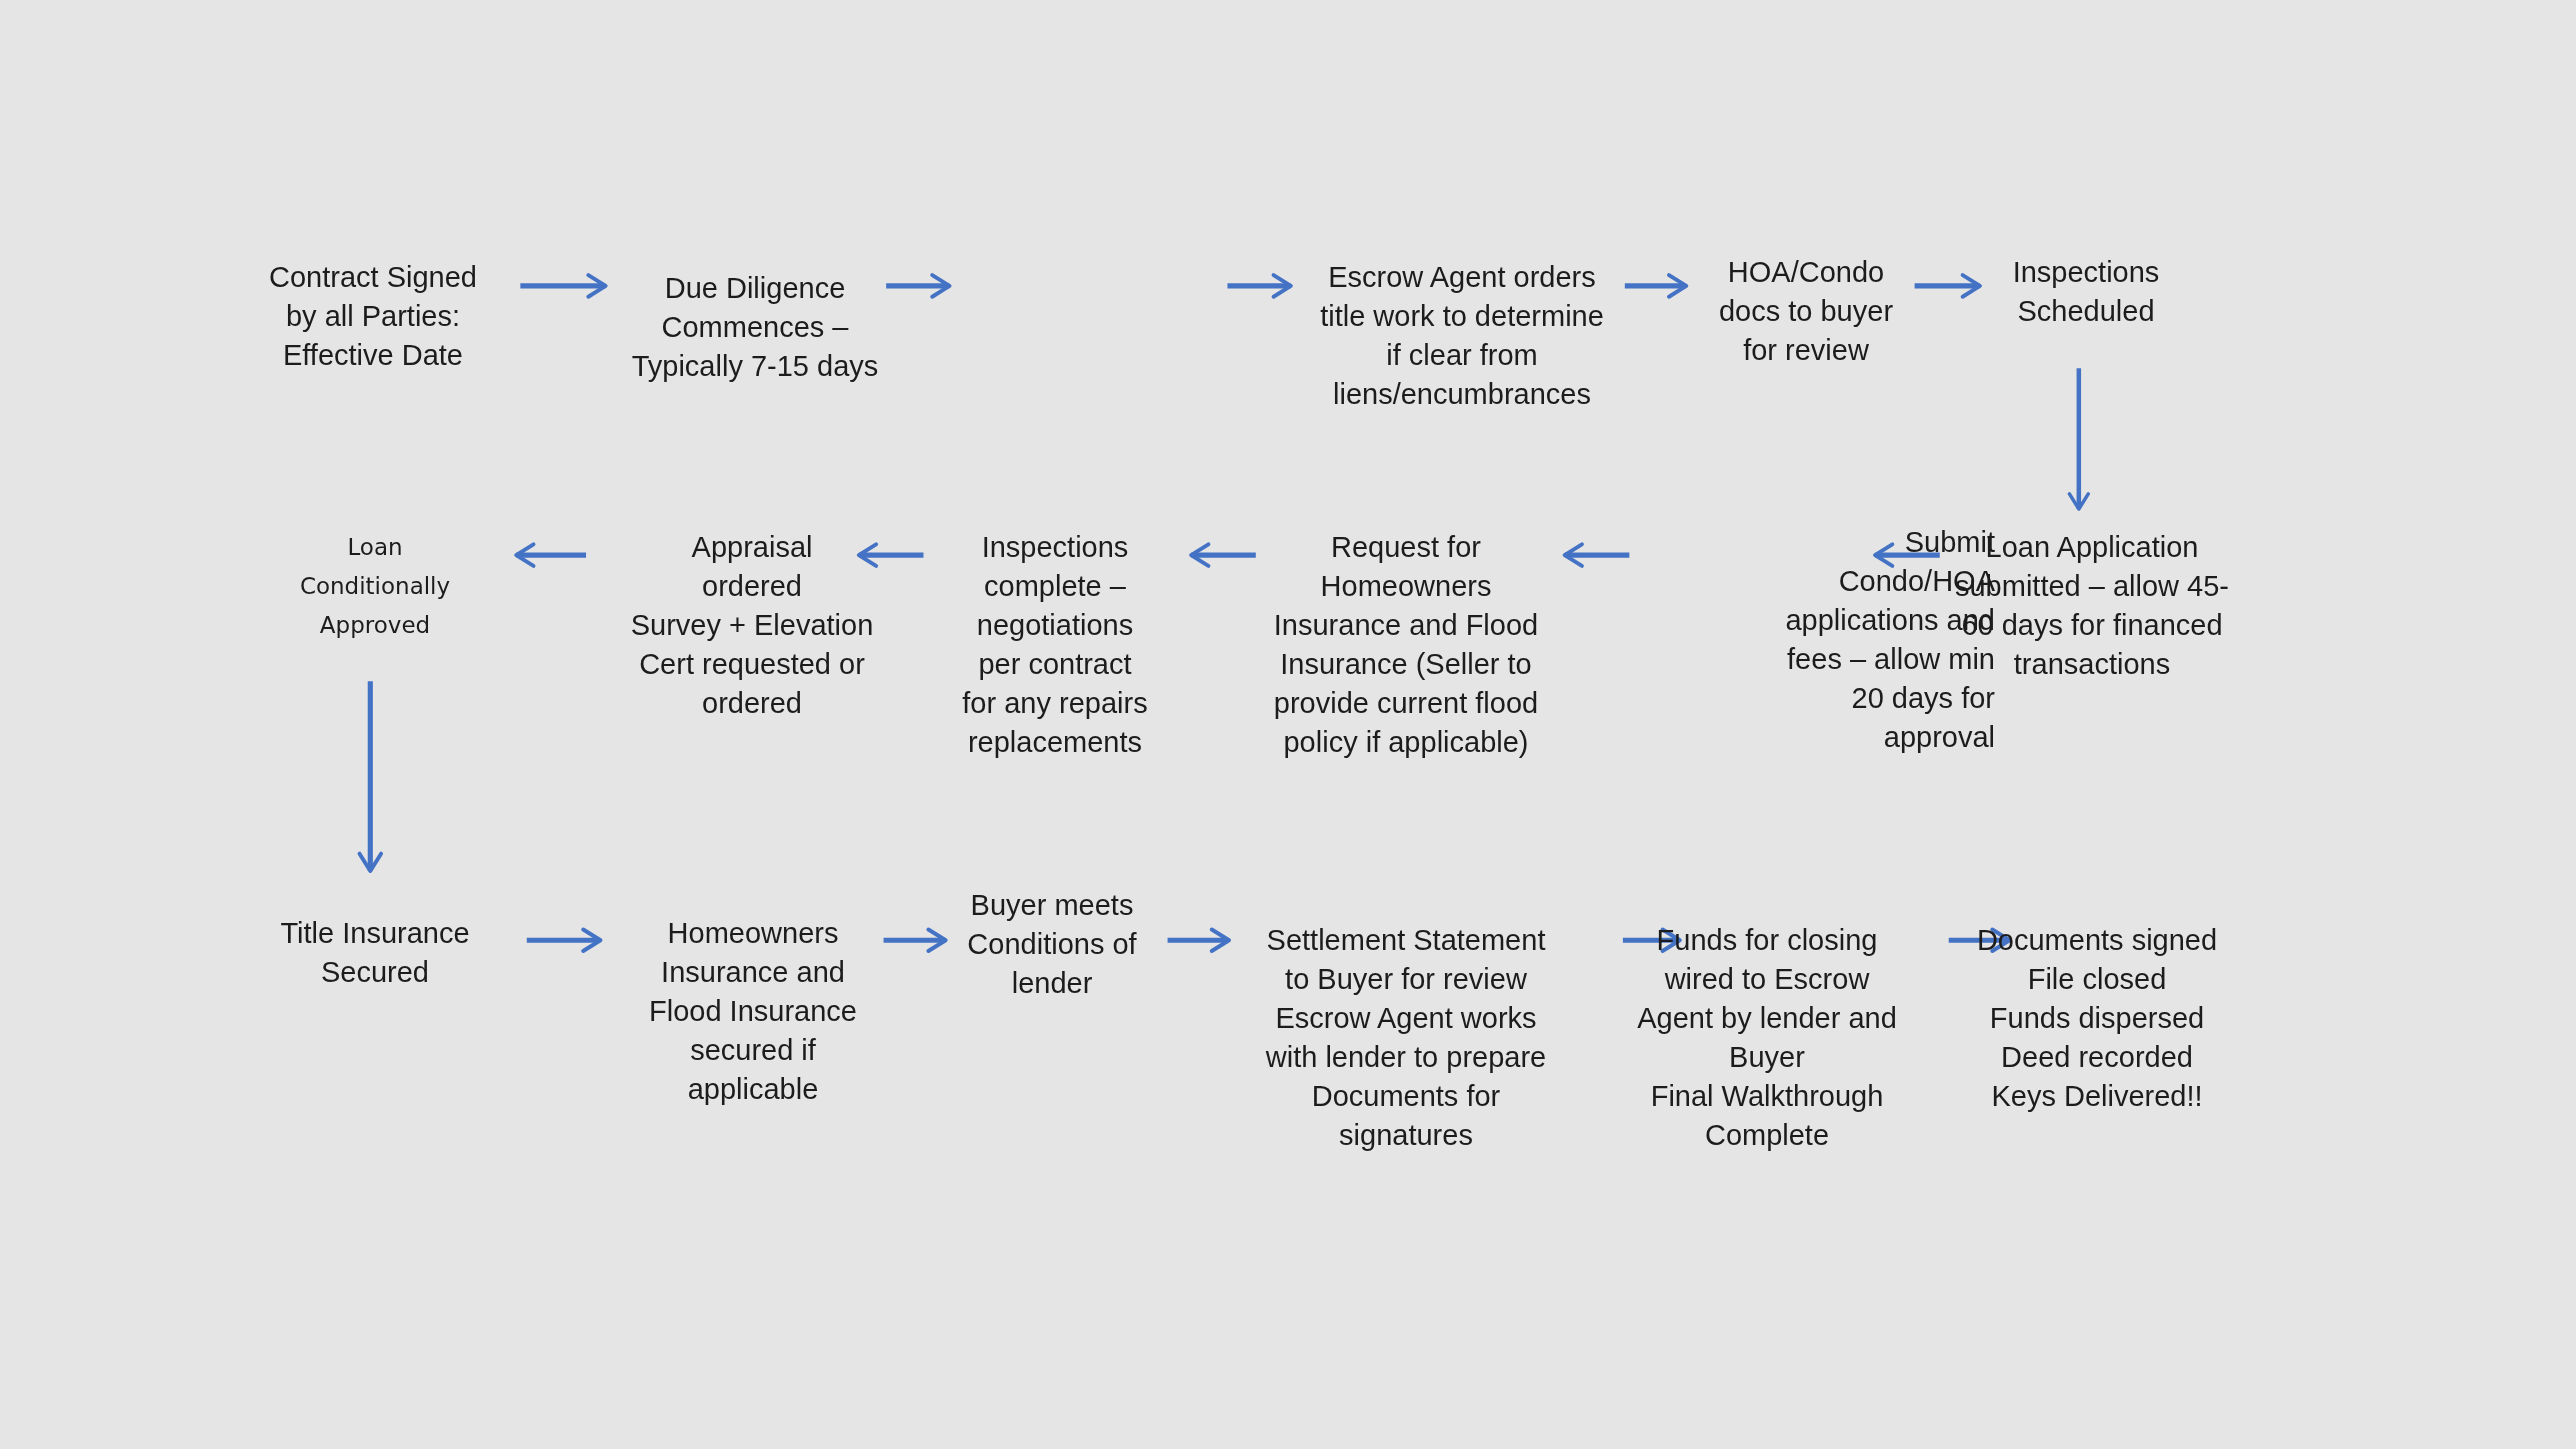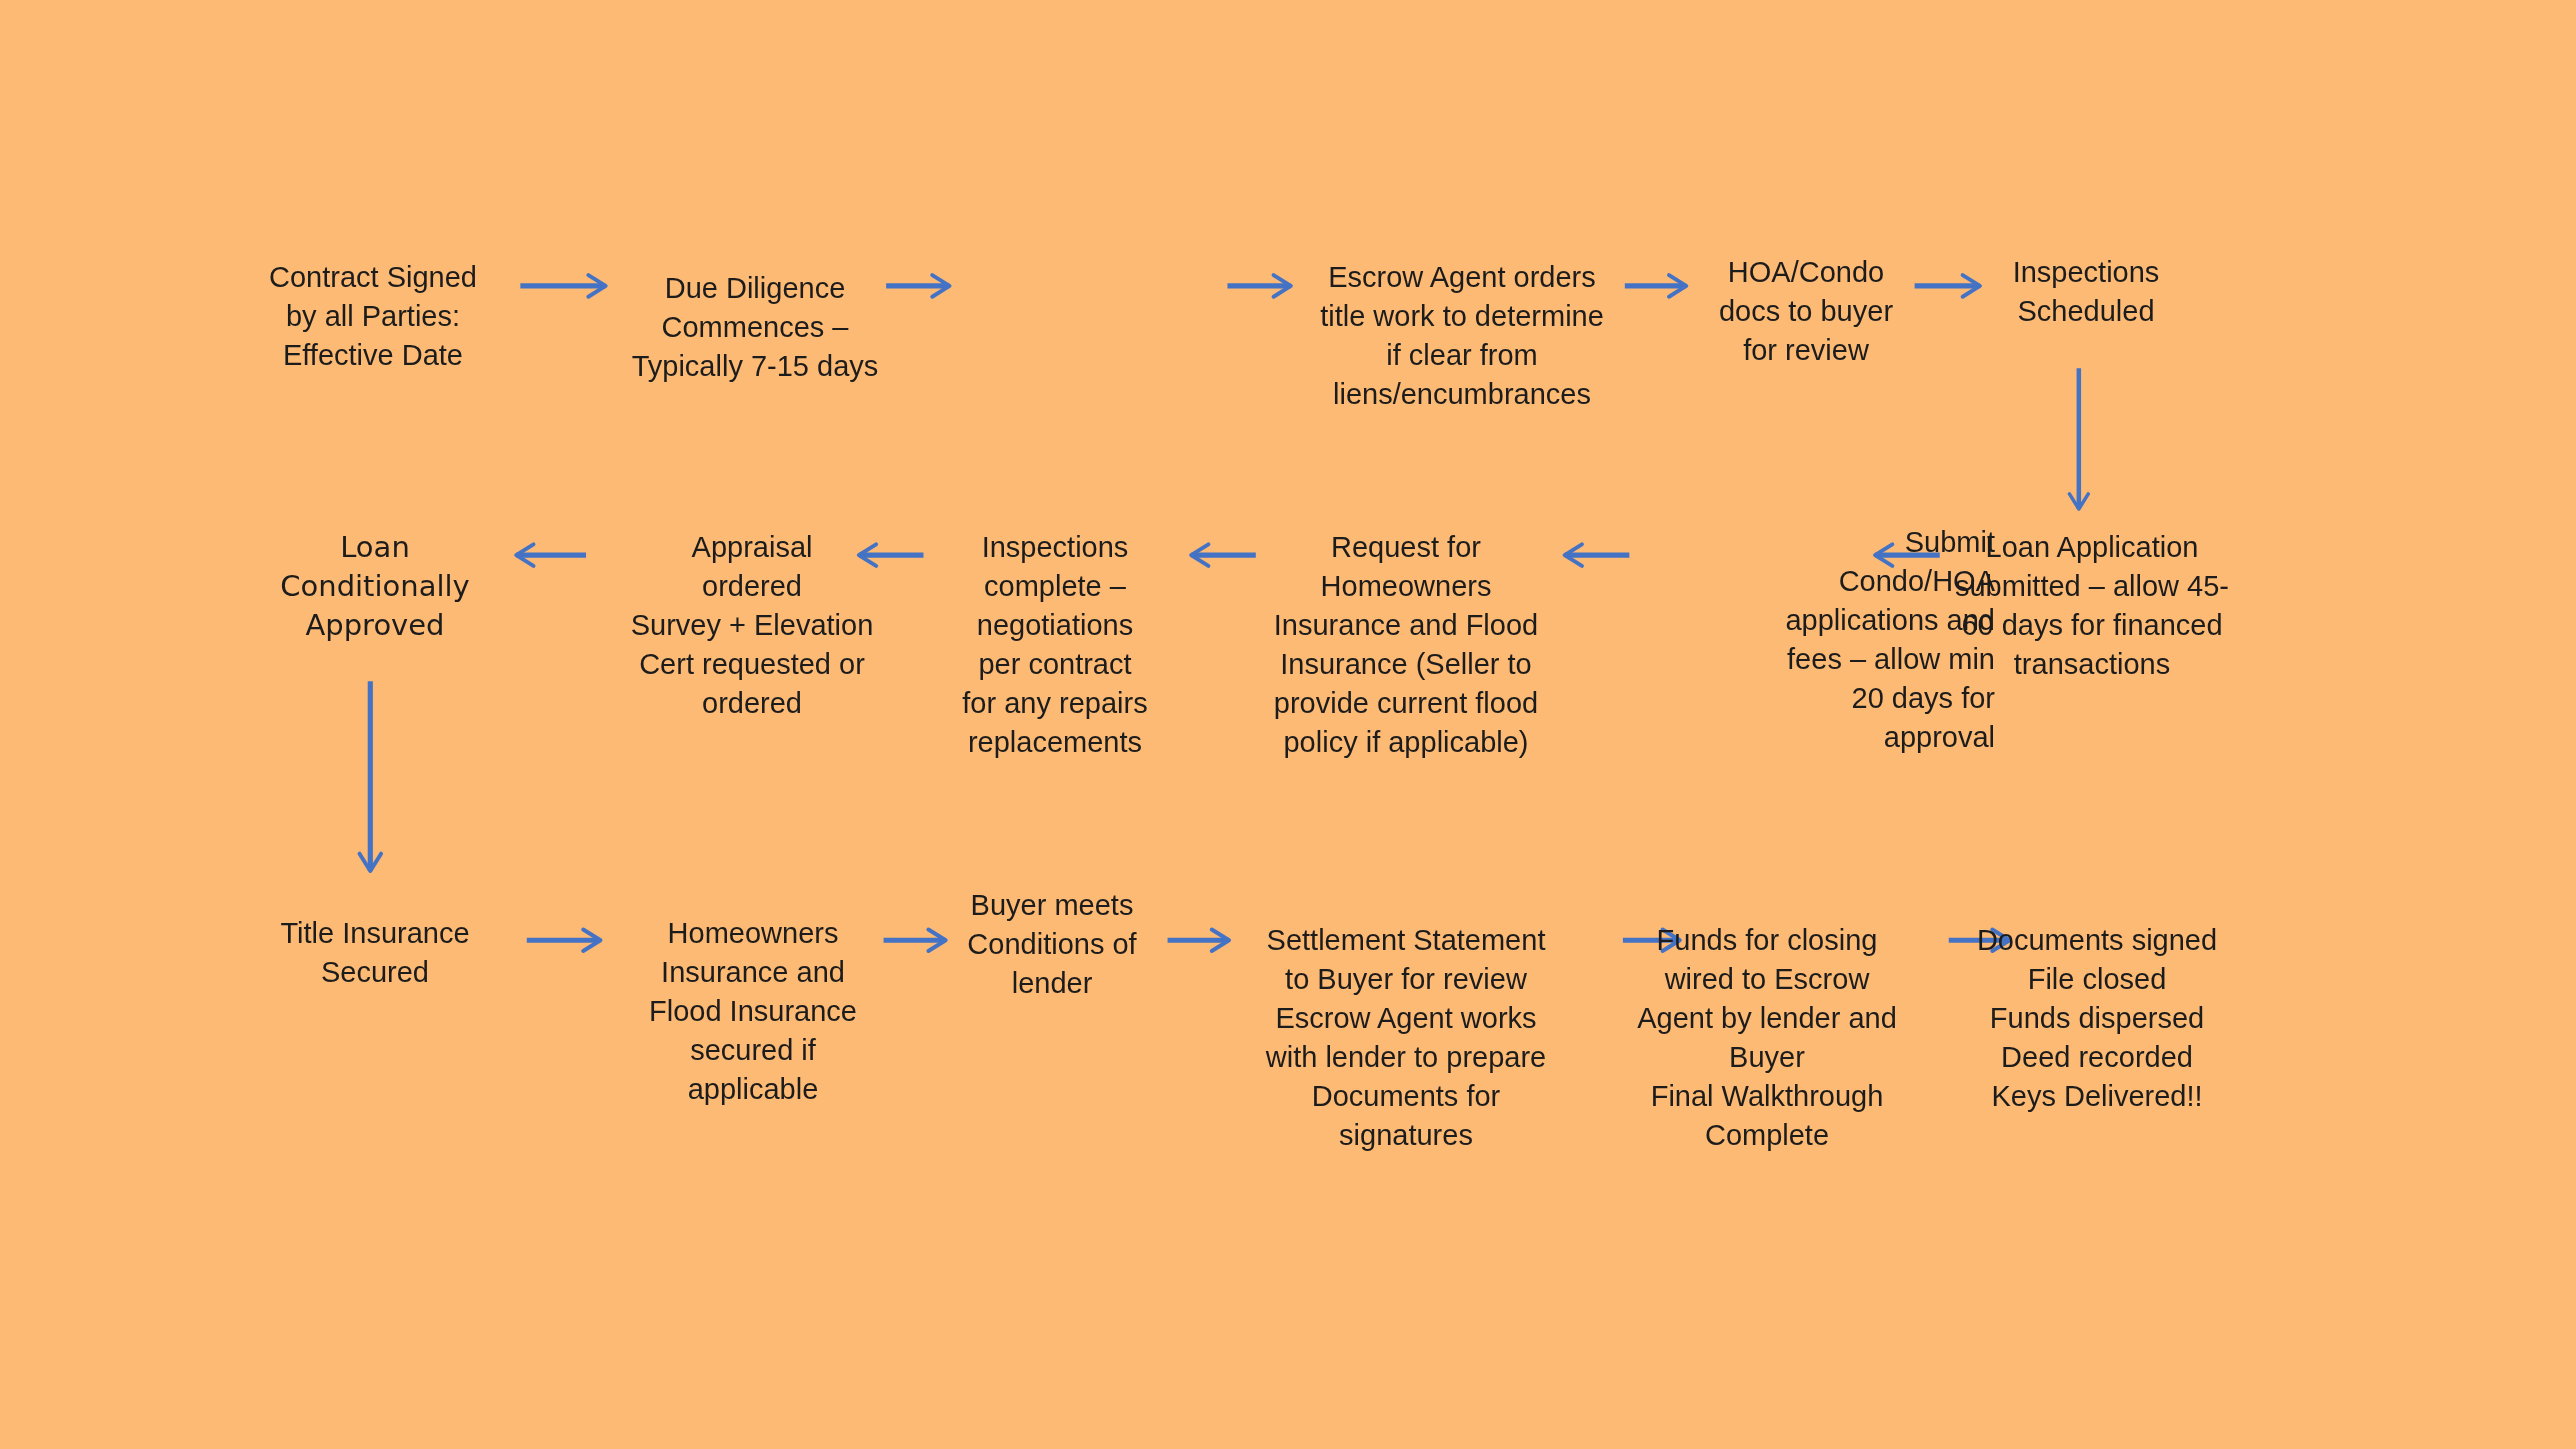--- a/index.html
+++ b/index.html
@@ -15,21 +15,21 @@
     position:absolute;
     width:412px;
     text-align:center;
     font-size:29px;
     line-height:39px;
     white-space:pre-line;
     font-weight:400;
   }
   .node.alt{
     font-family:"DejaVu Sans",sans-serif;
-    font-size:29px;
+    font-size:23px;
   }
   svg.arrows{position:absolute;left:0;top:0;width:2576px;height:1449px;}
   .arrow{stroke:var(--arrow,#4472C4);fill:none;}
   .aw8{stroke-width:8px;}
   .aw7{stroke-width:7px;}
   #ah path{stroke:var(--arrow,#4472C4);fill:none;}
 
   
   .p-r1c1{left:167px;top:258px;}
   .p-r1c2{left:549px;top:258px;margin-top:11px;}
@@ -48,21 +48,21 @@
   .p-r3c1{left:169px;top:914px;}
   .p-r3c2{left:547px;top:914px;}
   .p-r3c3{left:846px;top:886px;}
   .p-r3c4{left:1200px;top:921px;}
   .p-r3c5{left:1561px;top:921px;}
   .p-r3c6{left:1891px;top:921px;}
 </style>
 </head>
 <body>
 
-<div class="canvas" style="background: #fdba74; color: rgb(28, 28, 28);">
+<div class="canvas" style="background: #e5e5e5; color: rgb(28, 28, 28);">
 
   <svg class="arrows" viewBox="0 0 4000 2250" aria-hidden="true">
     <defs>
       <marker id="ah" viewBox="0 0 10 10" refX="7.5" refY="5" markerWidth="5.5" markerHeight="5.5" markerUnits="strokeWidth" orient="auto-start-reverse">
         <path d="M1.5,1.2 L7.6,5 L1.5,8.8" stroke-width="1.4" stroke-linecap="round" stroke-linejoin="round"></path>
       </marker>
     </defs>
 
     <path class="arrow aw8" d="M 808 444 L 940 444" marker-end="url(#ah)"></path>
     <path class="arrow aw8" d="M 1376 444 L 1474 444" marker-end="url(#ah)"></path>

